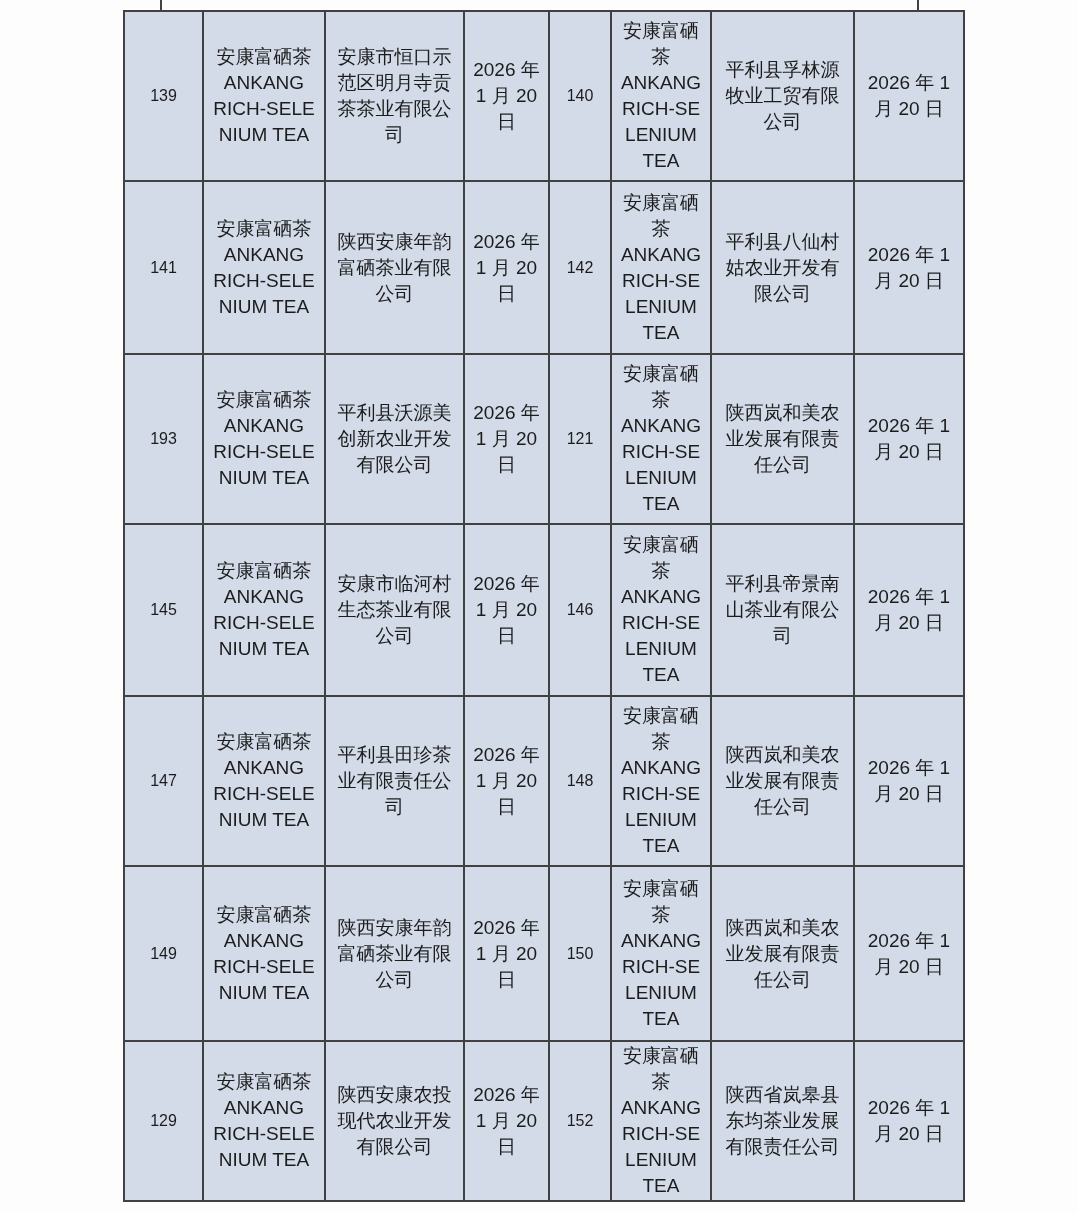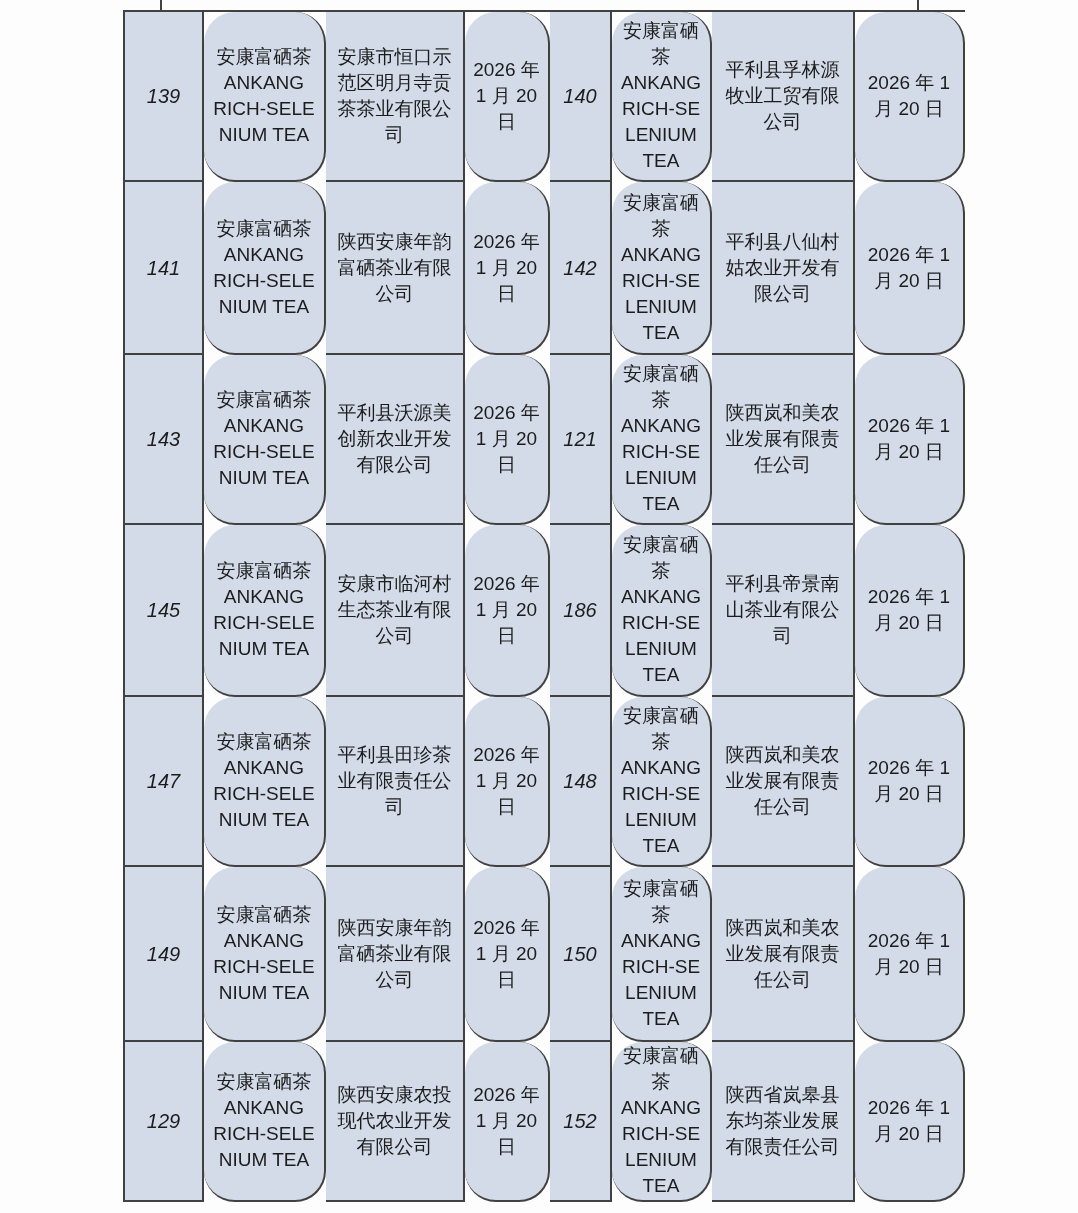--- a/index.html
+++ b/index.html
@@ -45,22 +45,22 @@
     display: flex;
     align-items: center;
     justify-content: center;
     text-align: center;
     color: #1c1c1c;
     font-size: 19px;
     line-height: 26px;
     padding: 4px 6px;
     overflow: hidden;
   }
-  .c-no { font-size: 20px; font-style: italic; }
-  .c-brand, .c-date { white-space: pre-line; border-radius: 31px; }
+  .c-no { font-size: 16px; }
+  .c-brand, .c-date { white-space: pre-line; }
   .c-company { padding: 4px 8px; }
 </style>
 </head>
 <body>
 
 <div class="page">
   <div class="remnant left"></div>
   <div class="remnant right"></div>
 
   <div class="registry-table">
@@ -103,21 +103,21 @@
 ANKANG
 RICH-SE
 LENIUM
 TEA</div>
       <div class="cell c-company">平利县八仙村姑农业开发有限公司</div>
       <div class="cell c-date">2026 年 1
 月 20 日</div>
     </div>
 
     <div class="row">
-      <div class="cell c-no">143</div>
+      <div class="cell c-no">193</div>
       <div class="cell c-brand">安康富硒茶
 ANKANG
 RICH-SELE
 NIUM TEA</div>
       <div class="cell c-company">平利县沃源美创新农业开发有限公司</div>
       <div class="cell c-date">2026 年
 1 月 20
 日</div>
       <div class="cell c-no">121</div>
       <div class="cell c-brand">安康富硒
@@ -134,21 +134,21 @@
     <div class="row">
       <div class="cell c-no">145</div>
       <div class="cell c-brand">安康富硒茶
 ANKANG
 RICH-SELE
 NIUM TEA</div>
       <div class="cell c-company">安康市临河村生态茶业有限公司</div>
       <div class="cell c-date">2026 年
 1 月 20
 日</div>
-      <div class="cell c-no">186</div>
+      <div class="cell c-no">146</div>
       <div class="cell c-brand">安康富硒
 茶
 ANKANG
 RICH-SE
 LENIUM
 TEA</div>
       <div class="cell c-company">平利县帝景南山茶业有限公司</div>
       <div class="cell c-date">2026 年 1
 月 20 日</div>
     </div>

